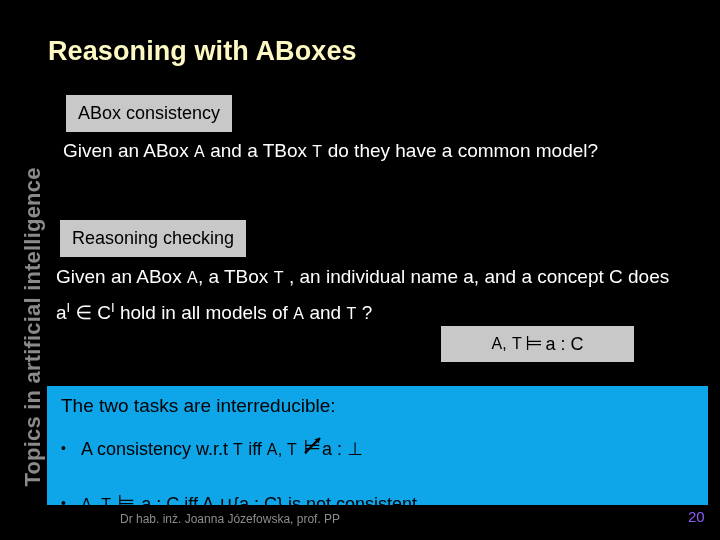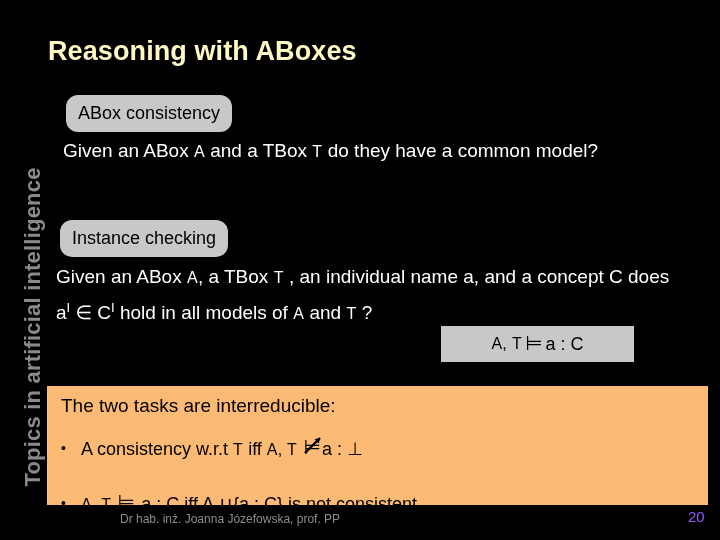--- a/index.html
+++ b/index.html
@@ -50,21 +50,20 @@
 
   
   .chip {
     position: absolute;
     background: #c8c8c8;
     color: #000000;
     font-size: 18px;
     line-height: 1;
     padding: 9px 12px 10px 12px;
     white-space: nowrap;
-    border-radius: 12px;
   }
   #chip-abox     { left: 66px;  top: 95px; }
   #chip-instance { left: 60px;  top: 220px; }
 
   
   .body-text {
     position: absolute;
     color: #ffffff;
     font-size: 19px;
     line-height: 30px;
@@ -106,21 +105,21 @@
     top: -1px;
   }
 
   
   #bottom-panel {
     position: absolute;
     left: 47px;
     top: 386px;
     width: 661px;
     height: 119px;
-    background: #fdba74;
+    background: #0ea5e9;
     color: #000000;
   }
   #panel-heading {
     position: absolute;
     left: 14px;
     top: 9px;
     font-size: 19px;
     white-space: nowrap;
   }
   .panel-bullet {
@@ -182,21 +181,21 @@
 <div id="slide">
 
   <div class="side-banner">Topics in artificial intelligence</div>
 
   <div class="slide-title">Reasoning with ABoxes</div>
 
   <div class="chip" id="chip-abox">ABox consistency</div>
 
   <div class="body-text" id="para-consistency"><span>Given an ABox </span><span class="sym">A</span><span> and a TBox </span><span class="sym">T</span><span> do they have a common model?</span></div>
 
-  <div class="chip" id="chip-instance">Instance checking</div>
+  <div class="chip" id="chip-instance">Reasoning checking</div>
 
   <div class="body-text" id="para-instance"><span>Given an ABox </span><span class="sym">A</span><span>, a TBox </span><span class="sym">T</span><span> , an individual name a, and a concept C does a</span><span class="sup">I</span><span> ∈ C</span><span class="sup">I</span><span> hold in all models of </span><span class="sym">A</span><span> and </span><span class="sym">T</span><span> ?</span></div>
 
   <div id="formula-box"><span class="sym">A,</span>&nbsp;<span class="sym">T</span><span class="entail">⊨</span><span>a : C</span></div>
 
   <div id="bottom-panel">
 
     <div id="panel-heading">The two tasks are interreducible:</div>
 
     <div class="panel-bullet" id="bullet-1"><span class="bullet-dot">•</span><span>A consistency w.r.t </span><span class="sym">T</span><span> iff </span><span class="sym">A, T</span>&nbsp;<span class="nentail"><span>⊨</span><svg class="slash" viewBox="0 0 19 19" aria-hidden="true">

